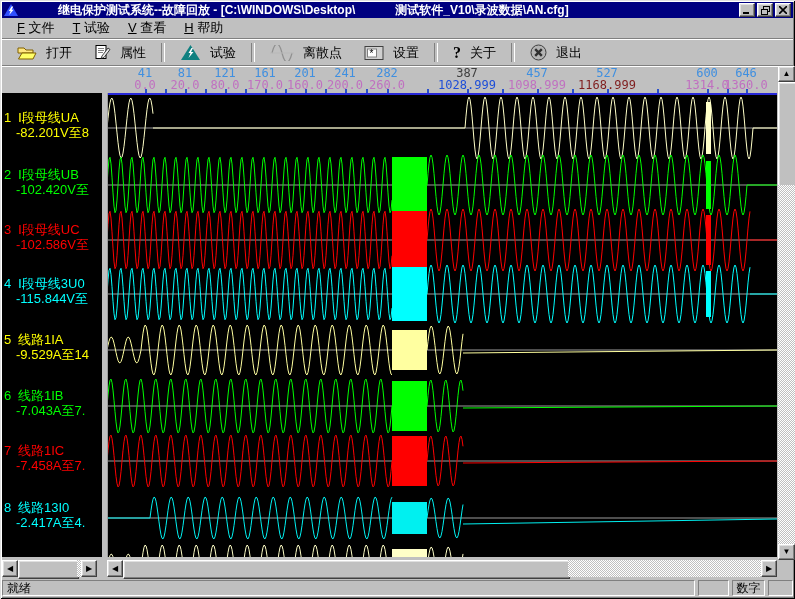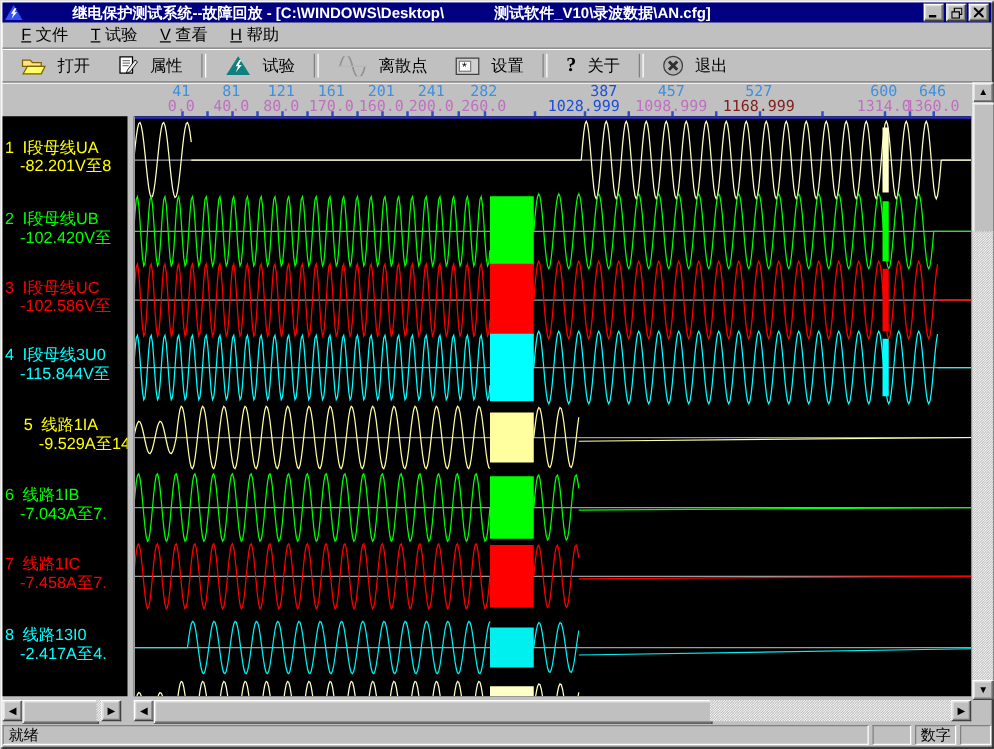--- a/index.html
+++ b/index.html
@@ -172,21 +172,21 @@
         <span>退出</span>
       </button>
     </div>
 
   <div class="ruler">
       <span class="r-top" style="left: 143px; color: rgb(63, 143, 224);">41</span>
       <span class="r-bot" style="left: 143px; color: rgb(192, 112, 192);">0.0</span>
       <div class="rtick" style="left: 143px;"></div>
       <div class="rtick" style="left: 163px;"></div>
       <span class="r-top" style="left: 183px; color: rgb(63, 143, 224);">81</span>
-      <span class="r-bot" style="left: 183px; color: rgb(192, 112, 192);">40.0</span>
+      <span class="r-bot" style="left: 183px; color: rgb(192, 112, 192);">20.0</span>
       <div class="rtick" style="left: 183px;"></div>
       <div class="rtick" style="left: 203px;"></div>
       <span class="r-top" style="left: 223px; color: rgb(63, 143, 224);">121</span>
       <span class="r-bot" style="left: 223px; color: rgb(192, 112, 192);">80.0</span>
       <div class="rtick" style="left: 223px;"></div>
       <div class="rtick" style="left: 243px;"></div>
       <span class="r-top" style="left: 263px; color: rgb(63, 143, 224);">161</span>
       <span class="r-bot" style="left: 263px; color: rgb(192, 112, 192);">170.0</span>
       <div class="rtick" style="left: 263px;"></div>
       <div class="rtick" style="left: 283px;"></div>
@@ -195,21 +195,21 @@
       <div class="rtick" style="left: 303px;"></div>
       <div class="rtick" style="left: 323px;"></div>
       <span class="r-top" style="left: 343px; color: rgb(63, 143, 224);">241</span>
       <span class="r-bot" style="left: 343px; color: rgb(192, 112, 192);">200.0</span>
       <div class="rtick" style="left: 343px;"></div>
       <div class="rtick" style="left: 364px;"></div>
       <span class="r-top" style="left: 385px; color: rgb(63, 143, 224);">282</span>
       <span class="r-bot" style="left: 385px; color: rgb(192, 112, 192);">260.0</span>
       <div class="rtick" style="left: 385px;"></div>
       <div class="rtick" style="left: 425px;"></div>
-      <span class="r-top" style="left: 481px; color: #1d4ed8;">387</span>
+      <span class="r-top" style="left: 465px; color: #404040;">387</span>
       <span class="r-bot" style="left: 465px; color: #1d4ed8;">1028.999</span>
       <div class="rtick" style="left: 465px;"></div>
       <div class="rtick" style="left: 500px;"></div>
       <span class="r-top" style="left: 535px; color: rgb(63, 143, 224);">457</span>
       <span class="r-bot" style="left: 535px; color: rgb(192, 112, 192);">1098.999</span>
       <div class="rtick" style="left: 535px;"></div>
       <div class="rtick" style="left: 570px;"></div>
       <span class="r-top" style="left: 605px; color: rgb(63, 143, 224);">527</span>
       <span class="r-bot" style="left: 605px; color: #7f1d1d;">1168.999</span>
       <div class="rtick" style="left: 605px;"></div>
@@ -233,21 +233,21 @@
         <div class="ch-range">-102.420V至</div>
       </div>
       <div class="ch-label" style="top: 129px; color: rgb(255, 0, 0);">
         <div><span class="ch-num">3</span><span>Ⅰ段母线UC</span></div>
         <div class="ch-range">-102.586V至</div>
       </div>
       <div class="ch-label" style="top: 183px; color: rgb(0, 255, 255);">
         <div><span class="ch-num">4</span><span>Ⅰ段母线3U0</span></div>
         <div class="ch-range">-115.844V至</div>
       </div>
-      <div class="ch-label" style="top: 239px; color: rgb(255, 255, 0); margin-left: 15px;">
+      <div class="ch-label" style="top: 239px; color: rgb(255, 255, 0);">
         <div><span class="ch-num">5</span><span>线路1IA</span></div>
         <div class="ch-range">-9.529A至14</div>
       </div>
       <div class="ch-label" style="top: 295px; color: rgb(0, 255, 0);">
         <div><span class="ch-num">6</span><span>线路1IB</span></div>
         <div class="ch-range">-7.043A至7.</div>
       </div>
       <div class="ch-label" style="top: 350px; color: rgb(255, 0, 0);">
         <div><span class="ch-num">7</span><span>线路1IC</span></div>
         <div class="ch-range">-7.458A至7.</div>

